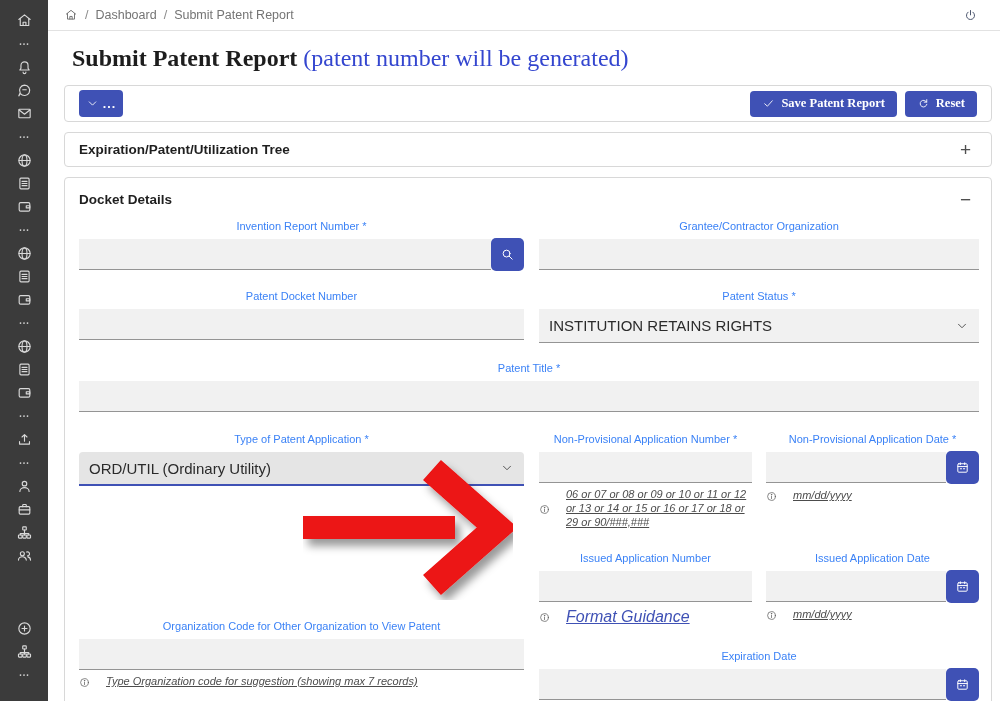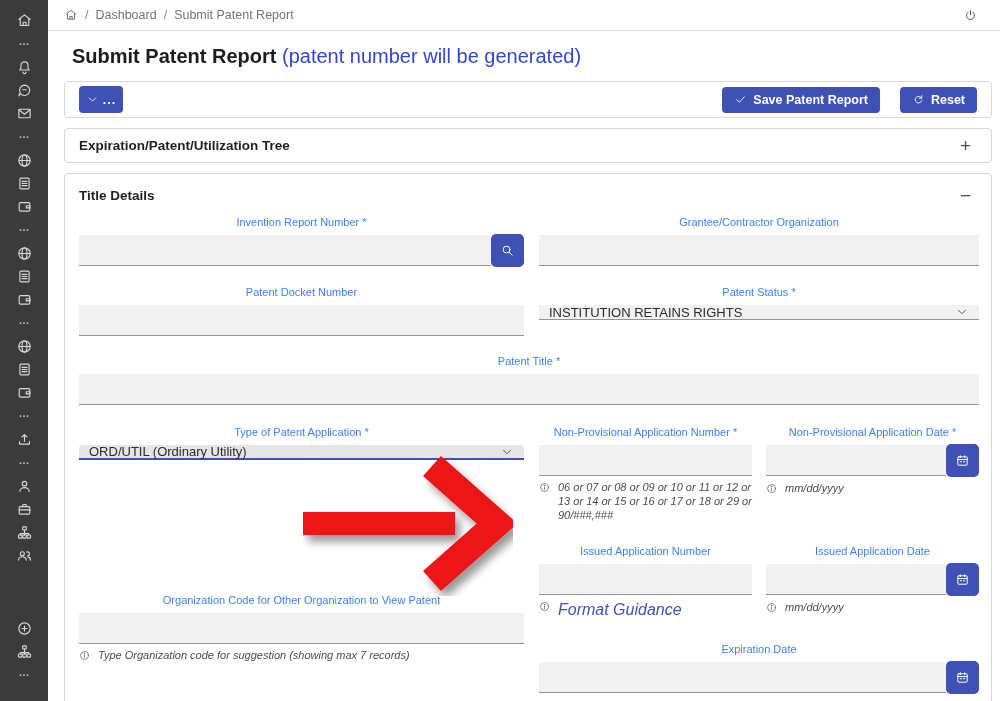--- a/index.html
+++ b/index.html
@@ -30,37 +30,37 @@
     display:flex; align-items:center; justify-content:space-between;
     padding:0 20px 0 16px;
   }
   .breadcrumb { display:flex; align-items:center; gap:7px; color:#747474; font-size:12.5px; }
   .breadcrumb svg { width:14px; height:14px; color:#6d6d6d; }
   .crumb-sep { color:#8a8a8a; }
   .power-btn { background:none; border:none; color:#4c566e; cursor:pointer; padding:2px; display:flex; }
   .power-btn svg { width:15px; height:15px; }
 
   .content { padding:6px 8px 0 16px; }
-  .page-title { margin:8px 0 13px 8px; font-size:20px; font-weight:bold; color:#1d1d1d; }
+  .page-title { margin:8px 0 13px 8px; font-size:24px; font-weight:bold; color:#1d1d1d;font-family:Liberation Serif, serif; }
   .page-title .suffix { color:#3446cf; font-weight:500; }
 
   .card { border:1px solid #d8d8d8; border-radius:4px; background:#fff; }
   .toolbar-card {
     height:37px; display:flex; align-items:center; justify-content:space-between;
     padding:0 14px; margin-bottom:10px;
   }
   .btn {
     background:#3f51b5; color:#fff; border:none; border-radius:4px;
     font-family:inherit; font-weight:bold; font-size:12.5px;
     display:inline-flex; align-items:center; justify-content:center; gap:6px;
     height:26px; padding:0 12px; cursor:pointer;
   }
   .btn svg { width:13px; height:13px; }
   .more-btn { width:44px; gap:4px; padding:0; height:27px; letter-spacing:1px; }
-  .toolbar-right { display:flex; gap:20px; }
+  .toolbar-right { display:flex; gap:8px;font-family:Liberation Serif, serif; }
 
   .acc-card {
     height:35px; display:flex; align-items:center; justify-content:space-between;
     padding:0 14px; margin-bottom:10px;
   }
   .acc-title { font-size:13.5px; font-weight:bold; color:#1f1f1f; }
   .acc-toggle { font-size:19px; color:#4f4f4f; font-weight:normal; cursor:pointer; background:none; border:none; line-height:1; }
 
   .details-card { position:relative; height:562px; padding:0 14px 14px; margin-bottom:0; overflow:hidden; }
   .details-header { height:42px; display:flex; align-items:center; justify-content:space-between; }
@@ -75,29 +75,29 @@
   }
   .input-group { display:flex; align-items:stretch; }
   .input-group .tinput { flex:1; min-width:0; }
   .icon-btn {
     width:33px; flex:none; background:#3f51b5; border:none; color:#fff;
     border-radius:5px; display:flex; align-items:center; justify-content:center;
     cursor:pointer; height:33px; margin-top:-1px;
   }
   .icon-btn svg { width:15px; height:15px; }
   .selectbox {
-    height:15px; background:#f1f1f1; border-bottom:1px solid #949494;
+    height:34px; background:#f1f1f1; border-bottom:1px solid #949494;
     display:flex; align-items:center; justify-content:space-between;
-    padding:0 10px; font-size:13px; color:#2b2b2b; cursor:pointer;
+    padding:0 10px; font-size:15px; color:#2b2b2b; cursor:pointer;
   }
   .selectbox.focused { background:#e5e5e5; border-bottom:2px solid #3f51b5; border-radius:4px 4px 0 0; }
   .selectbox .chev { color:#4b4b4b; } .selectbox .chev svg { width:14px; height:14px; }
   .hint {
-    display:flex; gap:8px; margin-top:5px; font-size:11px; font-style:italic;
-    color:#4c4c4c; line-height:1.25; align-items:flex-start;
+    display:flex; gap:16px; margin-top:5px; font-size:11px; font-style:italic;
+    color:#4c4c4c; line-height:1.25; align-items:center;text-decoration:underline;
   }
   .hint svg { width:11px; height:11px; flex:none; margin-top:1px; color:#5a5a5a; }
   .hint.linkstyle { color:#3f51b5; font-size:16px; cursor:pointer; }
   .subgrid { display:grid; grid-template-columns:213px 213px; column-gap:14px; }
   .org-code-field { margin-top:134px; margin-bottom:0; }
 
   .red-arrow { position:absolute; left:238px; top:282px; width:210px; height:140px; pointer-events:none; }
 </style>
 </head>
 <body>
@@ -350,21 +350,21 @@
       </div>
     </div>
 
     <div class="card acc-card">
       <span class="acc-title">Expiration/Patent/Utilization Tree</span>
       <button class="acc-toggle">+</button>
     </div>
 
     <div class="card details-card">
       <div class="details-header">
-        <span class="acc-title">Title Details</span>
+        <span class="acc-title">Docket Details</span>
         <button class="acc-toggle">−</button>
       </div>
 
       <div class="form-grid">
 
         <div class="field">
           <label class="field-label">Invention Report Number *</label>
           <div class="input-group">
             <input class="tinput" value="" style="">
             <button class="icon-btn">

